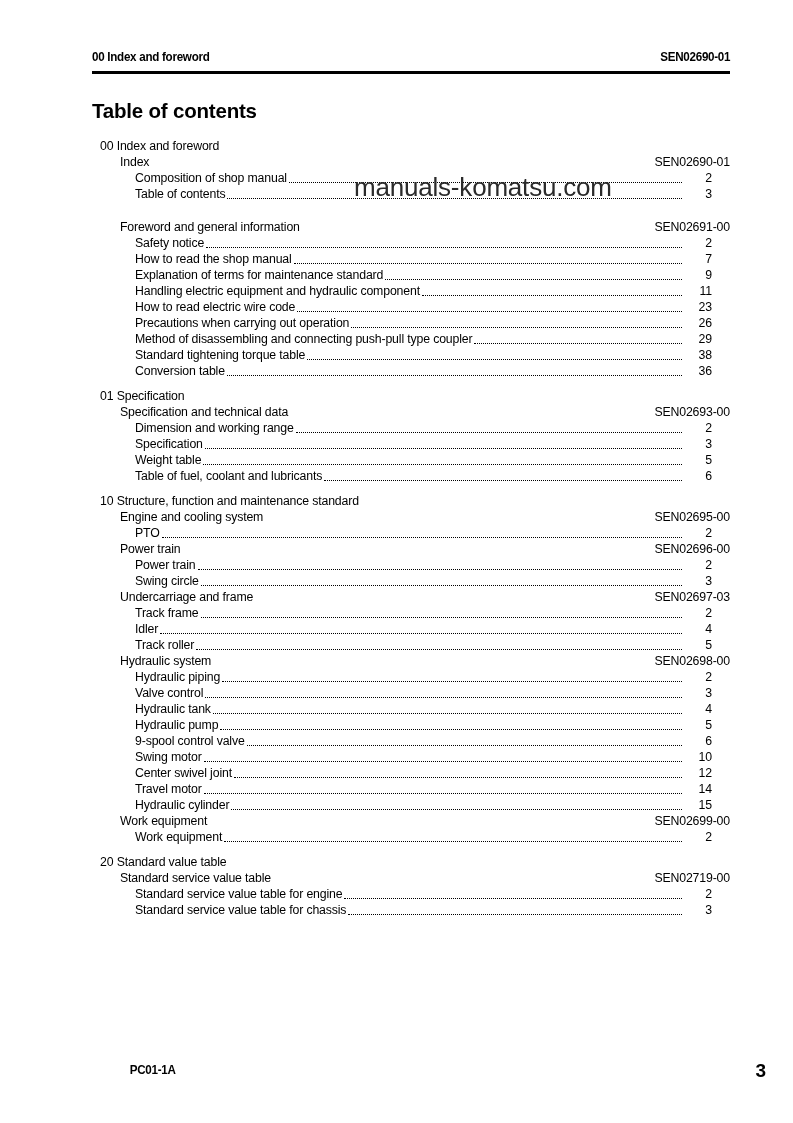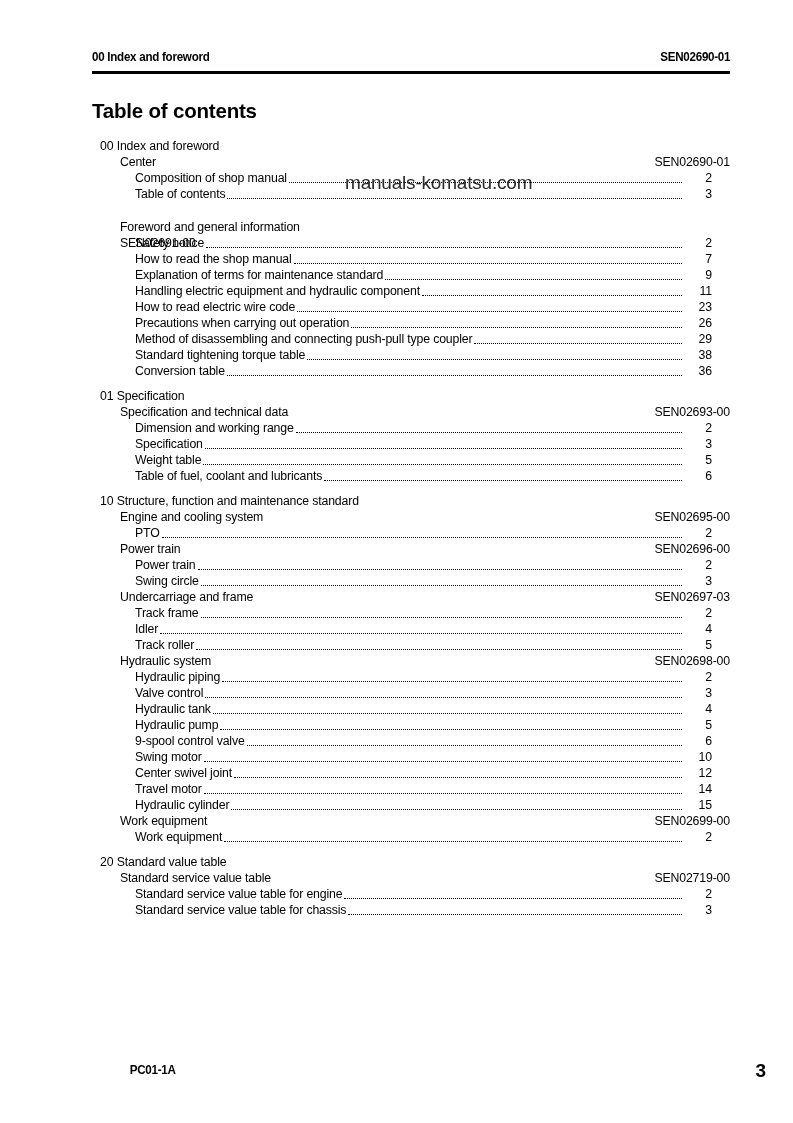--- a/index.html
+++ b/index.html
@@ -84,21 +84,21 @@
     display: flex;
     align-items: baseline;
   }
 
   
   .lvl-section { padding-left: 8px; }
   .lvl-group   { padding-left: 28px; }
   .lvl-item    { padding-left: 43px; }
 
   .gap-section { margin-top: 9px; }
-  .gap-group   { margin-top: 17px; flex-direction: column; }
+  .gap-group   { margin-top: 17px; }
 
   .row-label {
     flex: 0 0 auto;
     padding-right: 2px;
     position: relative;
     z-index: 2;
     background: transparent;
   }
 
   
@@ -134,23 +134,23 @@
     flex: 0 0 auto;
     text-align: right;
     padding-right: 2px;
     position: relative;
     z-index: 2;
   }
 
   
   .watermark {
     position: absolute;
-    left: 345px;
+    left: 354px;
     top: 172px;
-    font-size: 19px;
+    font-size: 26px;
     color: #2a2a2a;
     letter-spacing: -0.2px;
     white-space: nowrap;
     z-index: 5;
     pointer-events: none;
   }
 
   
   .footer {
     position: absolute;
@@ -187,21 +187,21 @@
   </div>
   <div class="header-rule"></div>
 
   <div class="page-title">Table of contents</div>
 
   <div class="toc">
       <div class="toc-row lvl-section">
         <span class="row-label">00 Index and foreword</span>
       </div>
       <div class="toc-row lvl-group">
-        <span class="row-label">Center</span>
+        <span class="row-label">Index</span>
         <span class="spacer"></span>
         <span class="row-sen">SEN02690-01</span>
       </div>
       <div class="toc-row lvl-item">
         <span class="row-label">Composition of shop manual</span>
         <span class="leader"></span>
         <span class="row-page">2</span>
       </div>
       <div class="toc-row lvl-item">
         <span class="row-label">Table of contents</span>

